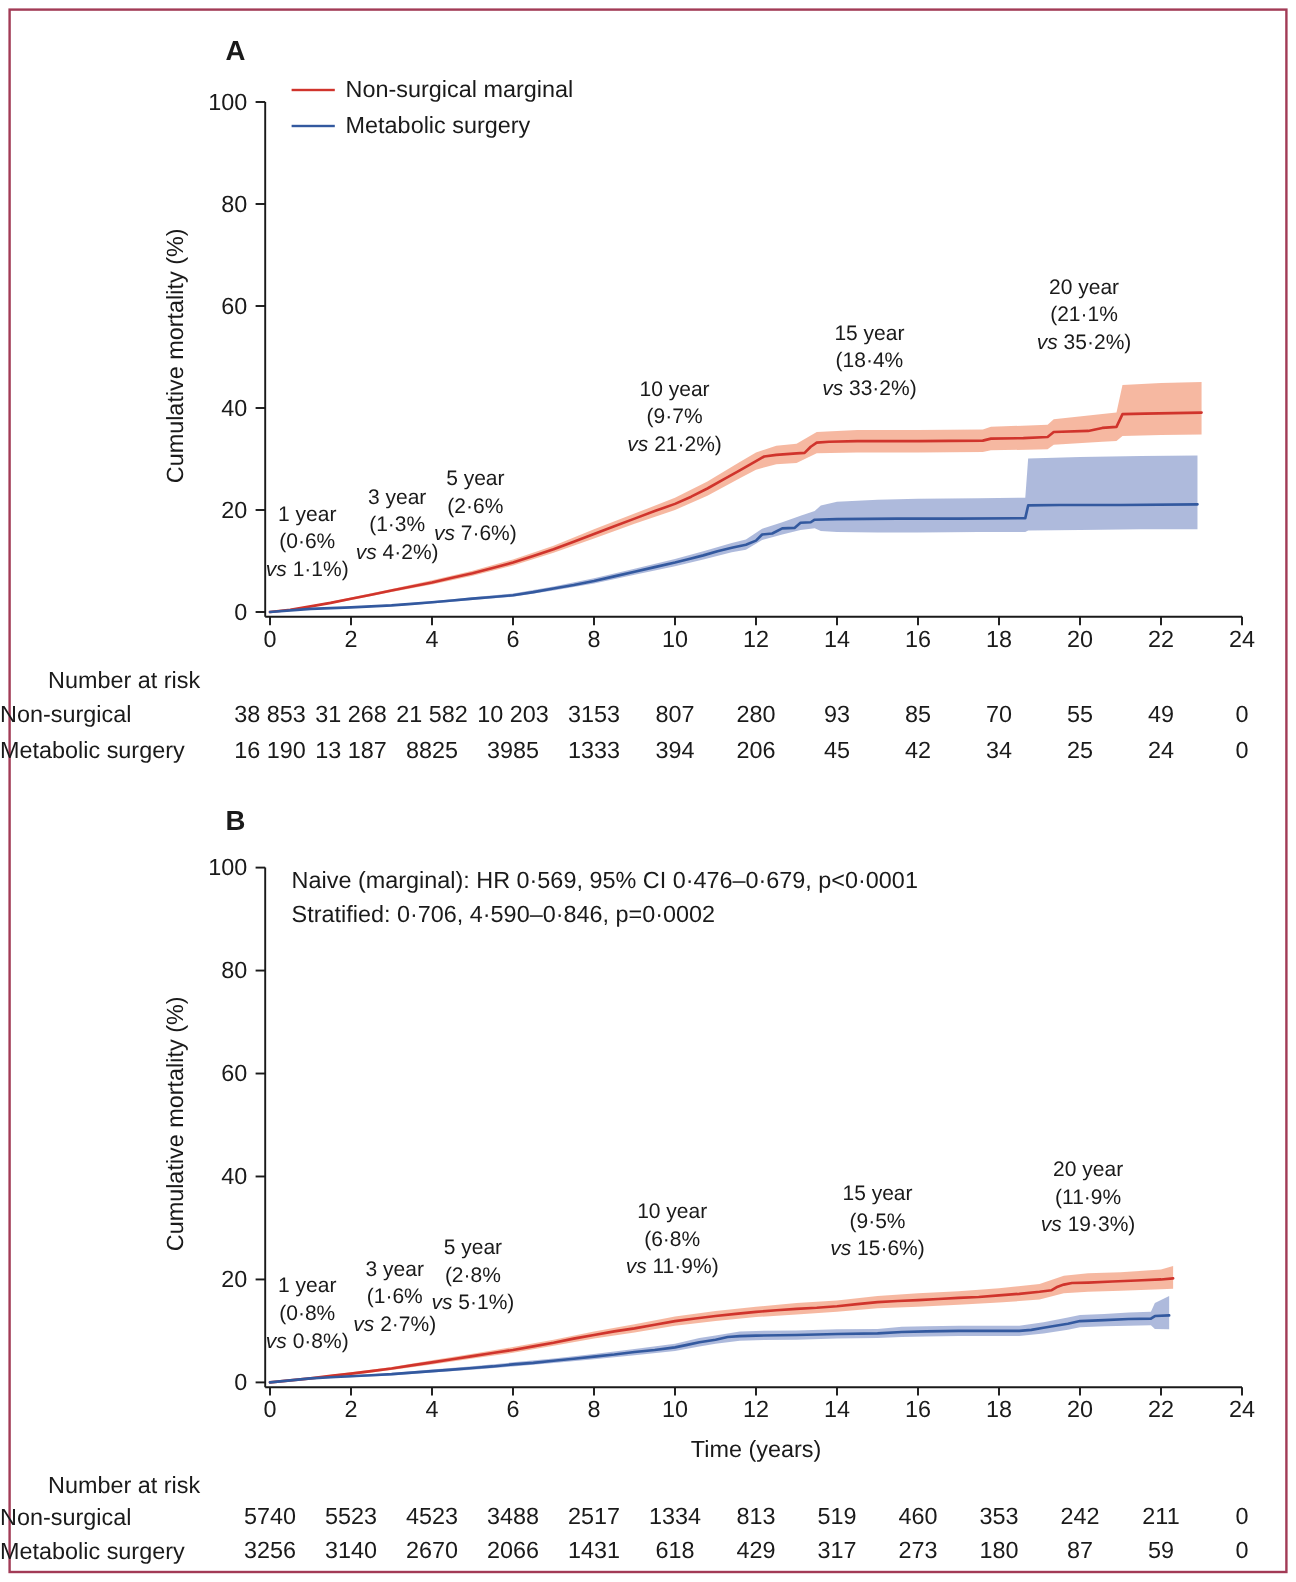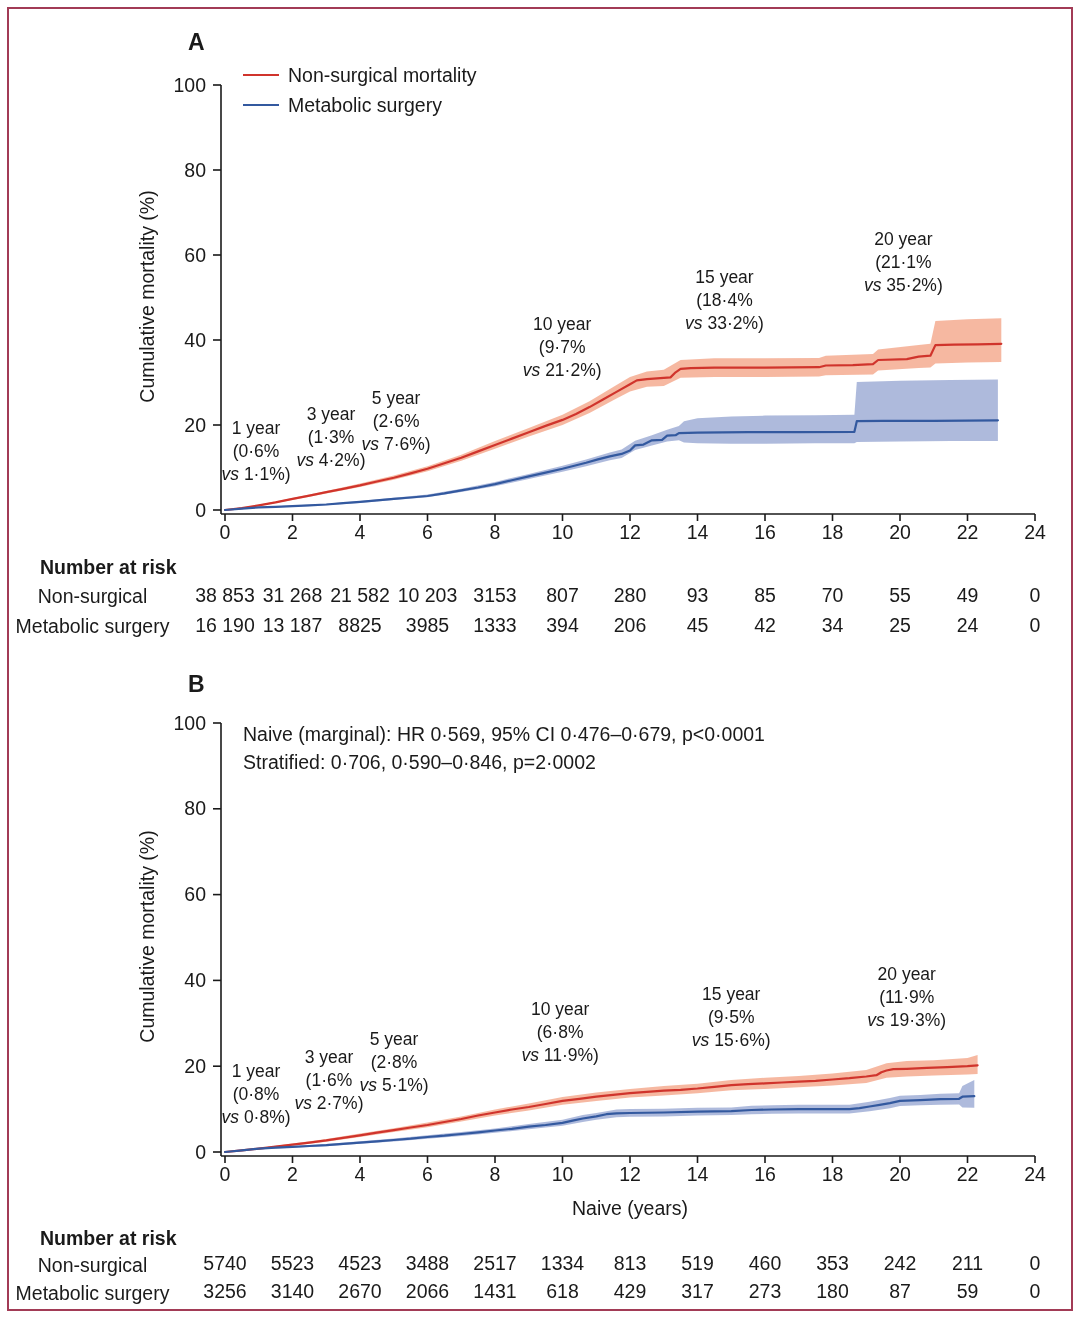--- a/index.html
+++ b/index.html
@@ -7,22 +7,22 @@
   .page{position:relative;width:1080px;height:1318px;background:#fff;overflow:hidden}
   .frame{position:absolute;inset:7px;border:2px solid #a23b56;pointer-events:none}
   #chart{position:absolute;left:0;top:0}
   #chart text{font-family:"Liberation Sans",sans-serif}
   .overlay{position:absolute;font-size:19.5px;white-space:nowrap}
   .panel-letter{font-weight:bold;font-size:23px}
   .legend-item{display:flex;align-items:center;height:30px;gap:9px}
   .swatch{display:inline-block;width:36px;height:0;border-top:2.6px solid #000}
   .stats div{line-height:28px}
   .ylab{width:430px;text-align:center;transform:rotate(-90deg)}
-  .bold{font-weight:bold}
-  .right{width:185px;text-align:center}
+  .bold{font-weight:normal}
+  .right{width:185px;text-align:left}
   .center{width:810px;text-align:center}
 </style>
 </head>
 <body>
 
 <div class="page">
   <svg id="chart" width="1080" height="1318">
       <g>
         <path d="M225.0 510.0 L258.8 504.7 L292.5 497.9 L326.3 490.9 L360.0 483.6 L393.8 475.6 L427.5 466.2 L461.3 454.8 L495.0 441.1 L528.8 428.0 L562.5 414.8 L589.5 401.2 L616.5 385.1 L630.0 377.0 L646.9 371.4 L663.8 369.8 L680.6 360.0 L714.4 358.3 L765.0 358.3 L819.0 357.9 L825.8 355.7 L873.0 354.0 L878.1 349.4 L918.6 345.1 L930.4 343.8 L935.4 320.9 L967.5 319.2 L1001.3 318.3 L1001.3 362.1 L967.5 362.5 L935.4 363.4 L930.4 367.6 L918.6 368.1 L878.1 370.6 L873.0 374.4 L825.8 375.3 L819.0 376.6 L765.0 377.0 L714.4 377.0 L680.6 377.8 L663.8 385.9 L646.9 386.8 L630.0 391.4 L616.5 398.6 L589.5 413.1 L562.5 425.0 L528.8 436.5 L495.0 448.8 L461.3 460.7 L427.5 471.3 L393.8 479.8 L360.0 487.1 L326.3 493.4 L292.5 500.0 L258.8 506.0 L225.0 510.0 Z" fill="#f4ab91" fill-opacity="0.85" stroke="none"></path>
         <path d="M225.0 510.0 L258.8 507.0 L292.5 505.6 L326.3 503.7 L360.0 501.0 L393.8 497.8 L427.5 494.6 L461.3 488.8 L495.0 481.9 L528.8 473.9 L562.5 465.8 L586.1 459.4 L609.8 452.6 L621.6 449.6 L635.1 440.7 L651.9 435.2 L667.1 429.7 L678.9 425.9 L684.0 421.2 L697.5 418.2 L731.3 416.5 L765.0 415.6 L815.6 415.2 L854.4 414.8 L856.8 382.1 L900.0 380.8 L950.6 379.9 L997.9 379.5 L997.9 441.1 L950.6 441.1 L900.0 441.6 L856.8 442.0 L854.4 443.3 L815.6 443.3 L765.0 443.7 L731.3 443.7 L697.5 443.3 L684.0 442.4 L678.9 440.3 L667.1 441.6 L651.9 445.4 L635.1 450.1 L621.6 458.1 L609.8 460.3 L586.1 466.2 L562.5 471.8 L528.8 479.0 L495.0 486.2 L461.3 492.1 L427.5 497.3 L393.8 500.1 L360.0 502.9 L326.3 505.2 L292.5 506.7 L258.8 507.9 L225.0 510.0 Z" fill="#a0aed6" fill-opacity="0.85" stroke="none"></path>
@@ -204,41 +204,41 @@
         <text x="1035" y="1298" text-anchor="middle" font-size="19.5" fill="#1a1a1a">0</text>
       </g>
     </svg>
   <div class="frame" id="frame" style="border-color: rgb(162, 59, 86);"></div>
 
   <div class="overlay panel-letter" style="left:188px;top:29px">A</div>
 
   <div class="overlay" style="left:243px;top:60px">
     <div class="legend-item">
       <span class="swatch" id="sw0" style="border-top-color: rgb(208, 52, 44);"></span>
-      <span>Non-surgical mortality</span>
+      <span>Non-surgical marginal</span>
     </div>
     <div class="legend-item">
       <span class="swatch" id="sw1" style="border-top-color: rgb(51, 89, 159);"></span>
       <span>Metabolic surgery</span>
     </div>
   </div>
 
 
   <div class="overlay ylab" style="left:-68px;top:285px">Cumulative mortality (%)</div>
 
   <div class="overlay bold" style="left:40px;top:556px">Number at risk</div>
   <div class="overlay right" style="left:0;top:585px">Non-surgical</div>
   <div class="overlay right" style="left:0;top:615px">Metabolic surgery</div>
 
   <div class="overlay panel-letter" style="left:188px;top:671px">B</div>
 
   <div class="overlay stats" style="left:243px;top:720px">
     <div>Naive (marginal): HR 0·569, 95% CI 0·476–0·679, p&lt;0·0001</div>
-    <div>Stratified: 0·706, 0·590–0·846, p=2·0002</div>
+    <div>Stratified: 0·706, 4·590–0·846, p=0·0002</div>
   </div>
 
   <div class="overlay ylab" style="left:-68px;top:925px">Cumulative mortality (%)</div>
-  <div class="overlay center" style="left:225px;top:1197px">Naive (years)</div>
+  <div class="overlay center" style="left:225px;top:1197px">Time (years)</div>
 
   <div class="overlay bold" style="left:40px;top:1227px">Number at risk</div>
   <div class="overlay right" style="left:0;top:1254px">Non-surgical</div>
   <div class="overlay right" style="left:0;top:1282px">Metabolic surgery</div>
 </div>
 
 </body></html>

